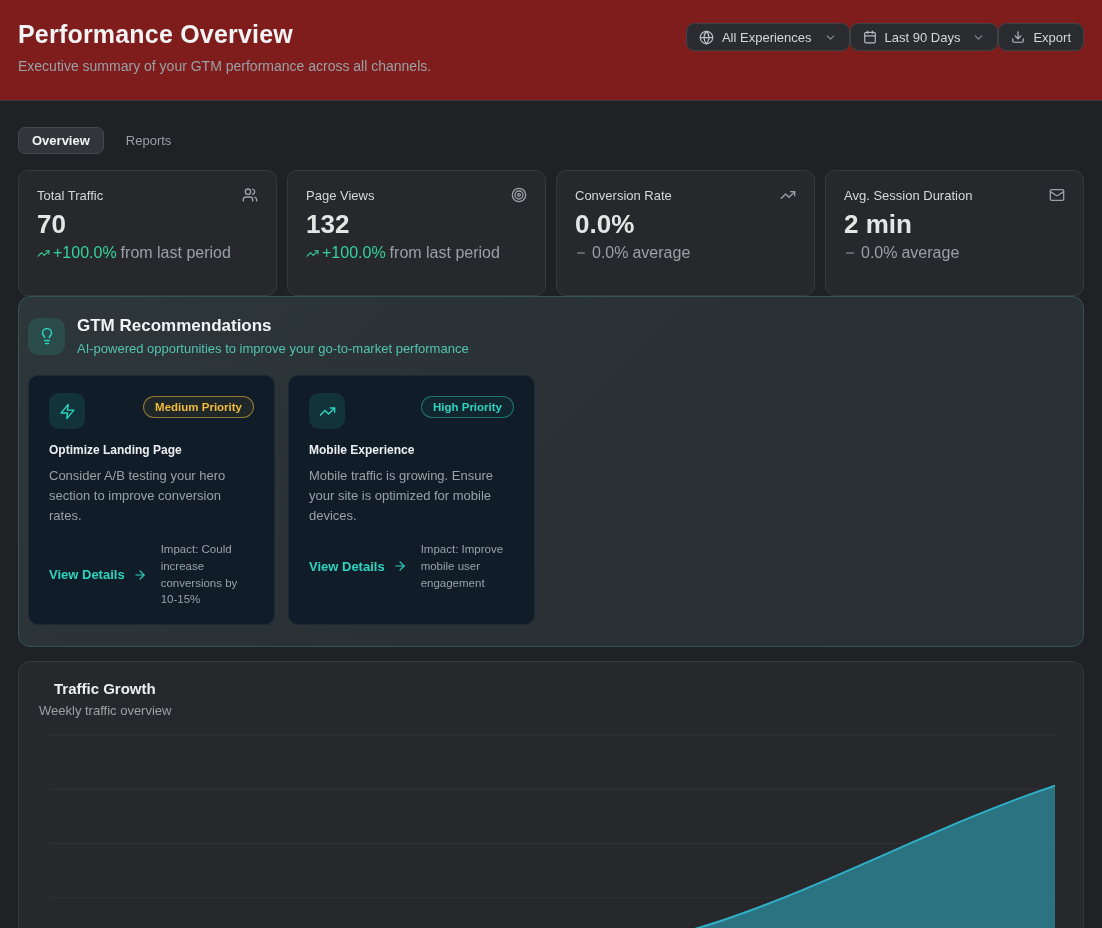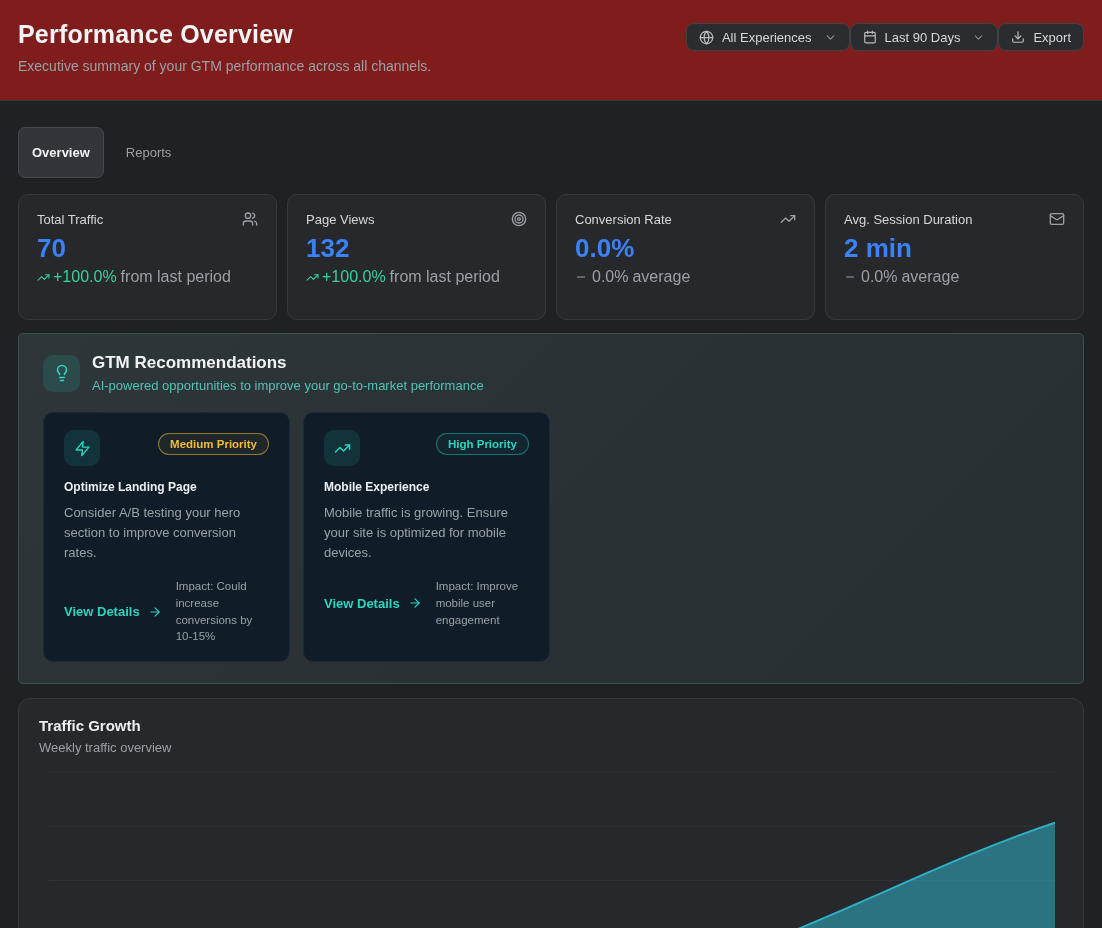--- a/index.html
+++ b/index.html
@@ -27,45 +27,45 @@
     white-space:nowrap;
   }
   .ctl-btn .chev { color:#8a8f96; margin-left:4px; }
   .ctl-btn .lead { color:#b9bdc2; }
 
   
   .main { flex:1; padding:26px 18px 0 18px; background:#1f2124; }
 
   .tabs { display:flex; align-items:center; gap:8px; margin-bottom:16px; }
   .tab {
-    font-size:13px; color:#9aa0a6; padding:17px 13px; border-radius:7px; cursor:pointer;
+    font-size:13px; color:#9aa0a6; padding:5px 13px; border-radius:7px; cursor:pointer;
     border:1px solid transparent;
   }
   .tab.active { background:#33353a; border-color:#46484d; color:#f1f3f4; font-weight:700; }
 
   
   .stats-grid { display:grid; grid-template-columns:repeat(4,1fr); gap:10px; }
   .stat-card {
     background:#26282c; border:1px solid #37393d; border-radius:10px;
     padding:16px 18px 14px 18px; height:126px;
   }
   .stat-top { display:flex; justify-content:space-between; align-items:center; }
   .stat-label { font-size:13px; color:#d5d7da; }
   .stat-icon { color:#9aa0a6; }
-  .stat-value { font-size:26px; font-weight:700; color:#3b82f6; margin-top:8px; line-height:1; }
+  .stat-value { font-size:26px; font-weight:700; color:#e5e5e5; margin-top:8px; line-height:1; }
   .stat-delta { display:flex; align-items:center; gap:4px; font-size:16px; margin-top:7px; }
   .delta-pos { color:#34d399; display:flex; align-items:center; gap:3px; }
   .delta-neu { color:#9aa0a6; display:flex; align-items:center; gap:5px; }
   .delta-note { color:#9aa0a6; }
 
   
   .reco-panel {
-    margin-top:13px; border-radius:5px; border:1px solid #335550;
+    border-radius:12px; border:1px solid #335550;
     background:linear-gradient(135deg,#2d3639 0%,#293135 55%,#283034 100%);
-    padding:19px 20px 21px 24px;
+    padding:19px 20px 21px 9px;
   }
   .reco-head { display:flex; align-items:center; gap:12px; }
   .reco-bulb {
     width:37px; height:37px; border-radius:10px; background:rgba(45,212,191,.14);
     display:flex; align-items:center; justify-content:center; color:#2dd4bf;
   }
   .reco-title { font-size:17px; font-weight:700; color:#f1f3f4; }
   .reco-sub { font-size:13px; color:#54c2b4; margin-top:5px; }
   .reco-cards { display:flex; gap:13px; margin-top:19px; }
   .reco-card {
@@ -89,21 +89,21 @@
     display:flex; align-items:center; gap:8px; color:#2dd4bf; font-size:13px;
     font-weight:700; cursor:pointer; white-space:nowrap;
   }
   .impact-text { font-size:11.5px; color:#9aa0a6; line-height:1.45; max-width:125px; }
 
   
   .chart-card {
     margin-top:14px; background:#26282c; border:1px solid #37393d; border-radius:12px;
     padding:18px 28px 20px 20px; height:358px;
   }
-  .chart-title { font-size:15px; font-weight:700; color:#eceef0; }
+  .chart-title { font-size:15px; font-weight:700; color:#eceef0;margin-left:15px; }
   .chart-sub { font-size:13px; color:#9aa0a6; margin-top:6px; }
   .chart-plot { margin:14px 0 0 10px; position:relative; height:220px; }
   .chart-plot svg.area { position:absolute; inset:0; width:100%; height:100%; }
 </style>
 </head>
 <body>
 
 <div class="header">
   <div>
     <div class="page-title">Performance Overview</div>

